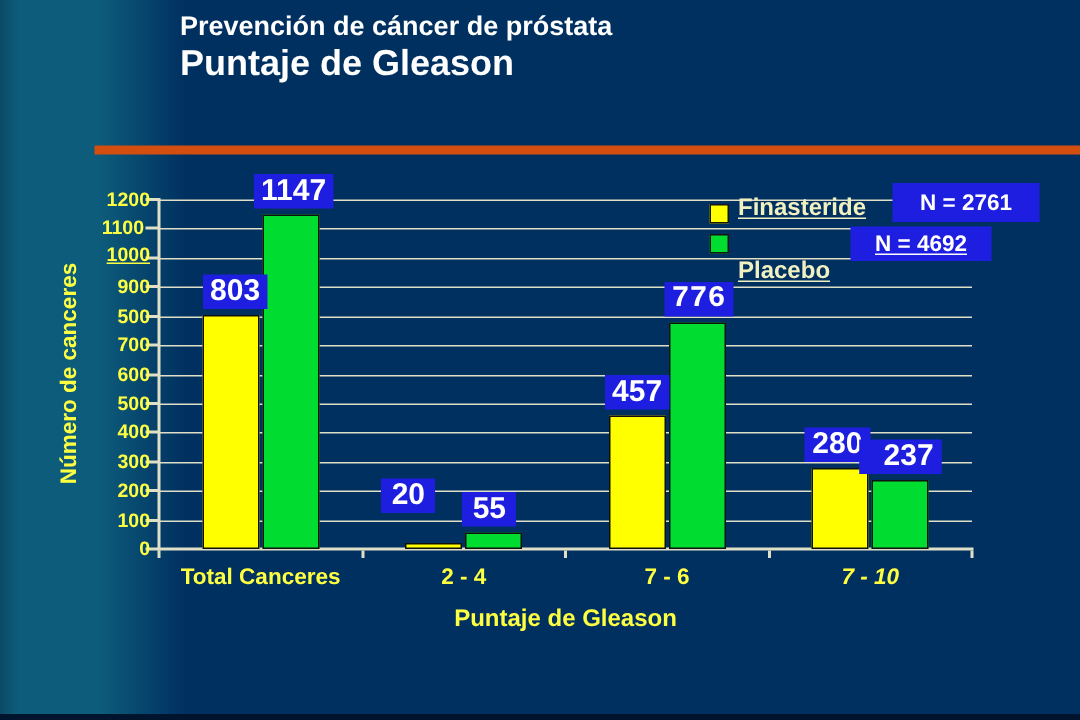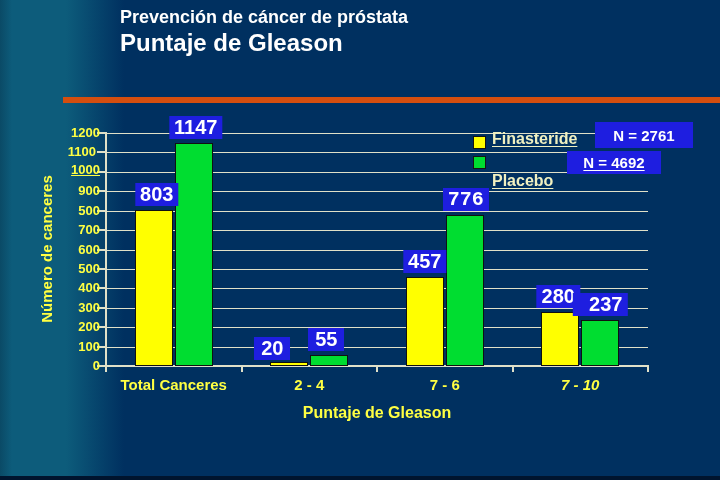--- a/index.html
+++ b/index.html
@@ -137,21 +137,21 @@
       <div class="xtick" style="left: 376px; top: 367px;"></div>
       <div class="xtick" style="left: 511.5px; top: 367px;"></div>
       <div class="xtick" style="left: 647px; top: 367px;"></div>
       <div class="cat-label" style="left: 173.75px; top: 376px;">Total Canceres</div>
       <div class="bar" style="left: 134.75px; top: 210.084px; height: 155.916px; background: rgb(255, 255, 0);"></div>
       <div class="val-box" style="left: 156.75px; top: 183.084px;">803</div>
       <div class="bar" style="left: 174.75px; top: 143.291px; height: 222.709px; background: rgb(0, 221, 48);"></div>
       <div class="val-box" style="left: 195.75px; top: 116.291px;">1147</div>
       <div class="cat-label" style="left: 309.25px; top: 376px;">2 - 4</div>
       <div class="bar" style="left: 270.25px; top: 362.117px; height: 3.88333px; background: rgb(255, 255, 0);"></div>
-      <div class="val-box" style="left: 272.25px; top: 337px;">20</div>
+      <div class="val-box" style="left: 272.25px; top: 319px;">20</div>
       <div class="bar" style="left: 310.25px; top: 355.321px; height: 10.6792px; background: rgb(0, 221, 48);"></div>
       <div class="val-box" style="left: 326.25px; top: 328.321px;">55</div>
       <div class="cat-label" style="left: 444.75px; top: 376px;">7 - 6</div>
       <div class="bar" style="left: 405.75px; top: 277.266px; height: 88.7342px; background: rgb(255, 255, 0);"></div>
       <div class="val-box" style="left: 424.75px; top: 250.266px;">457</div>
       <div class="bar" style="left: 445.75px; top: 215.327px; height: 150.673px; background: rgb(0, 221, 48);"></div>
       <div class="val-box" style="left: 465.75px; top: 188.327px; font-family: Liberation Mono, monospace;">776</div>
       <div class="cat-label" style="left: 580.25px; top: 376px; font-style: italic;">7 - 10</div>
       <div class="bar" style="left: 541.25px; top: 311.633px; height: 54.3667px; background: rgb(255, 255, 0);"></div>
       <div class="val-box" style="left: 558.25px; top: 284.633px;">280</div>

